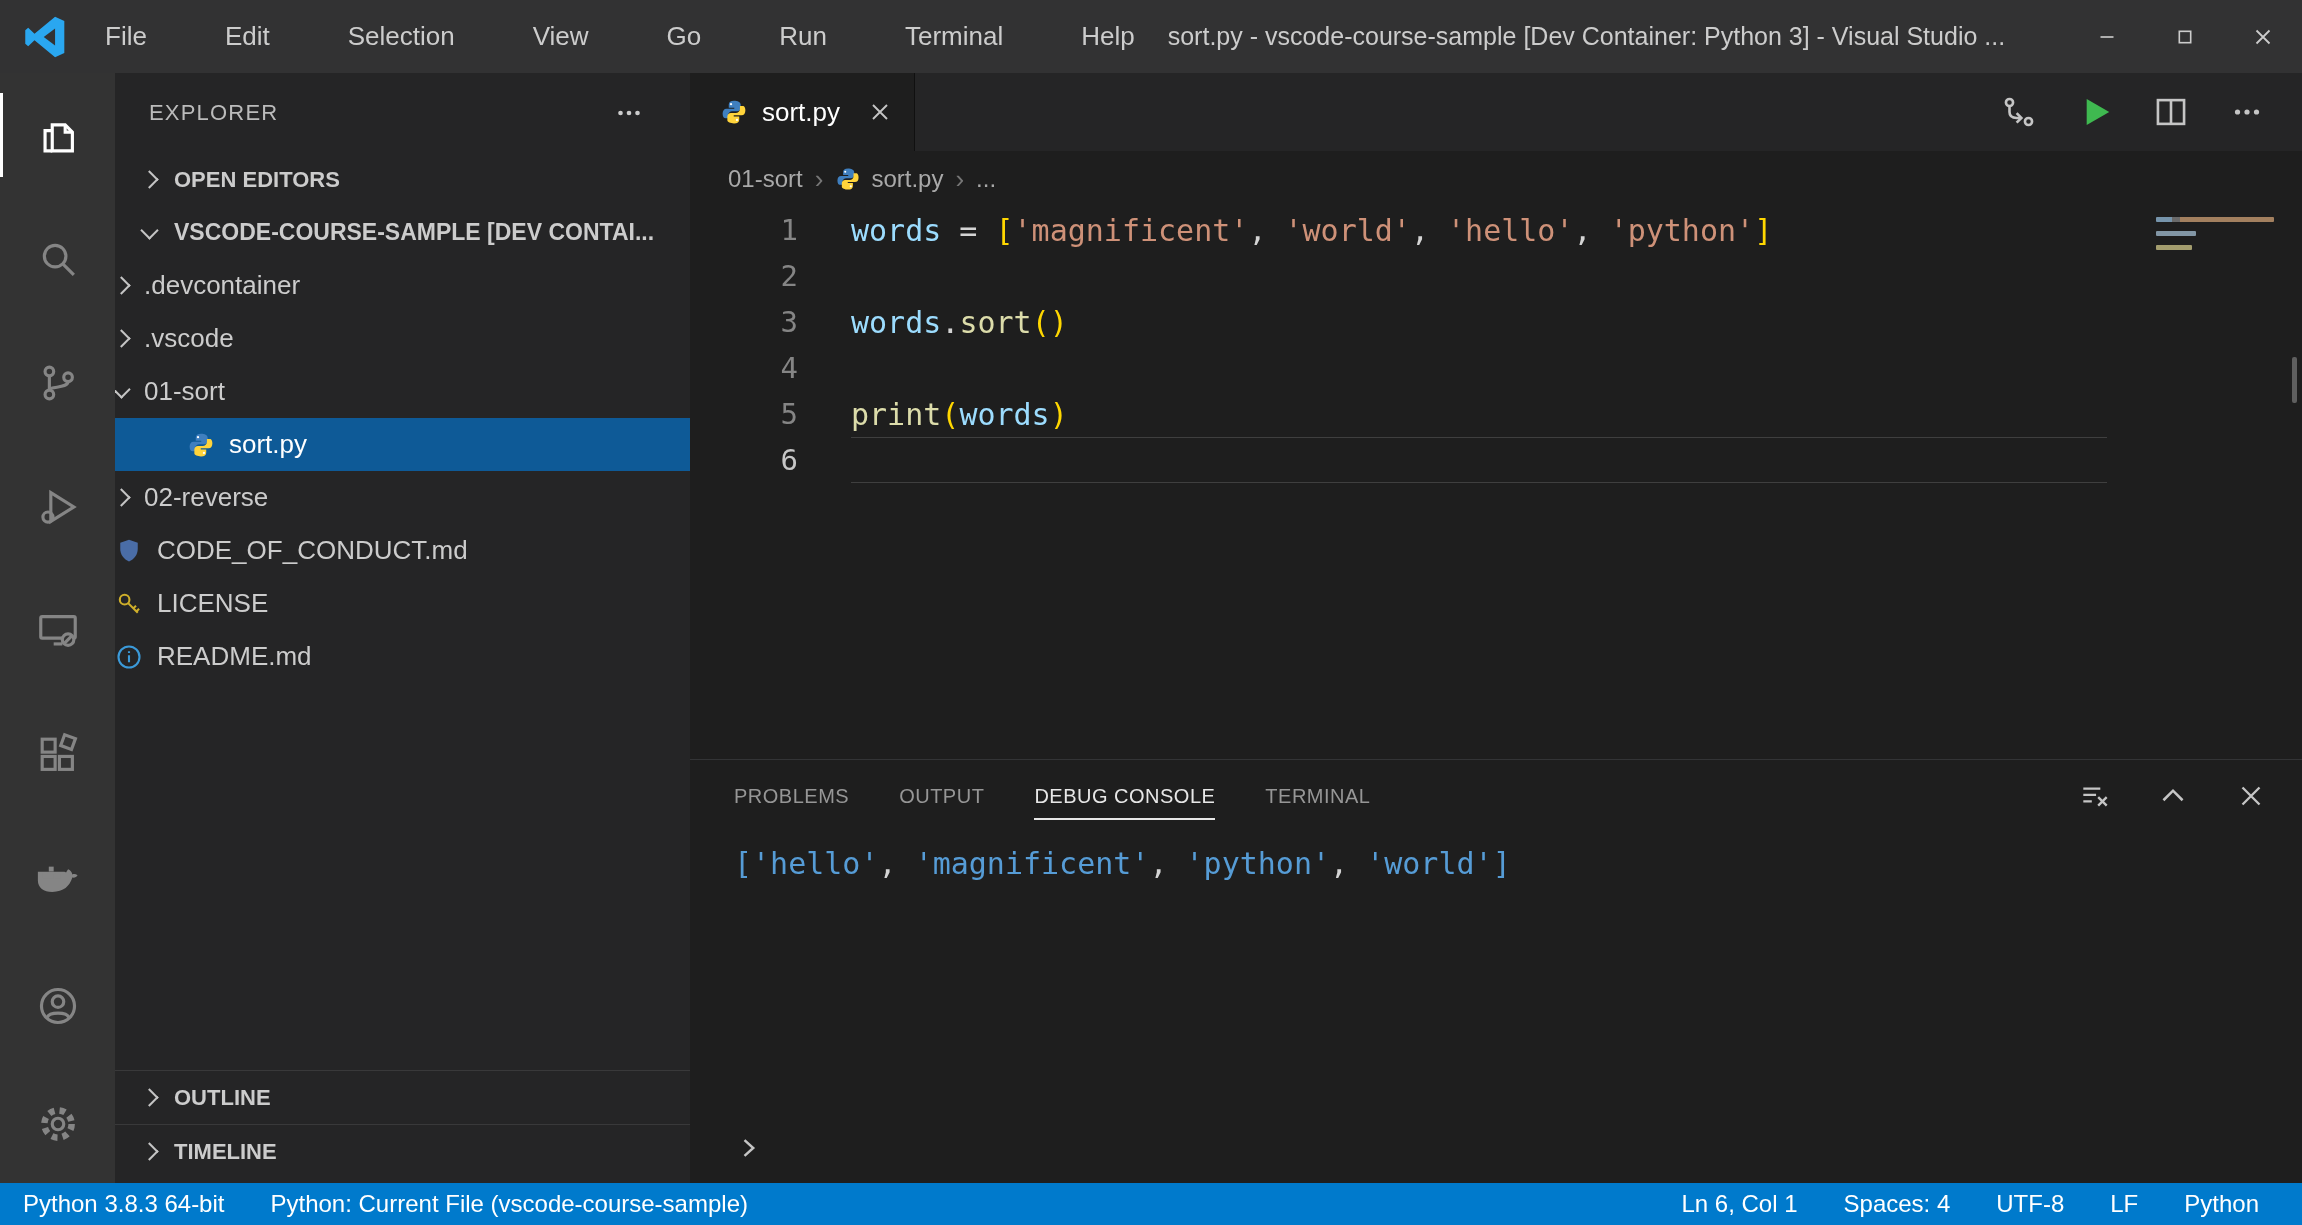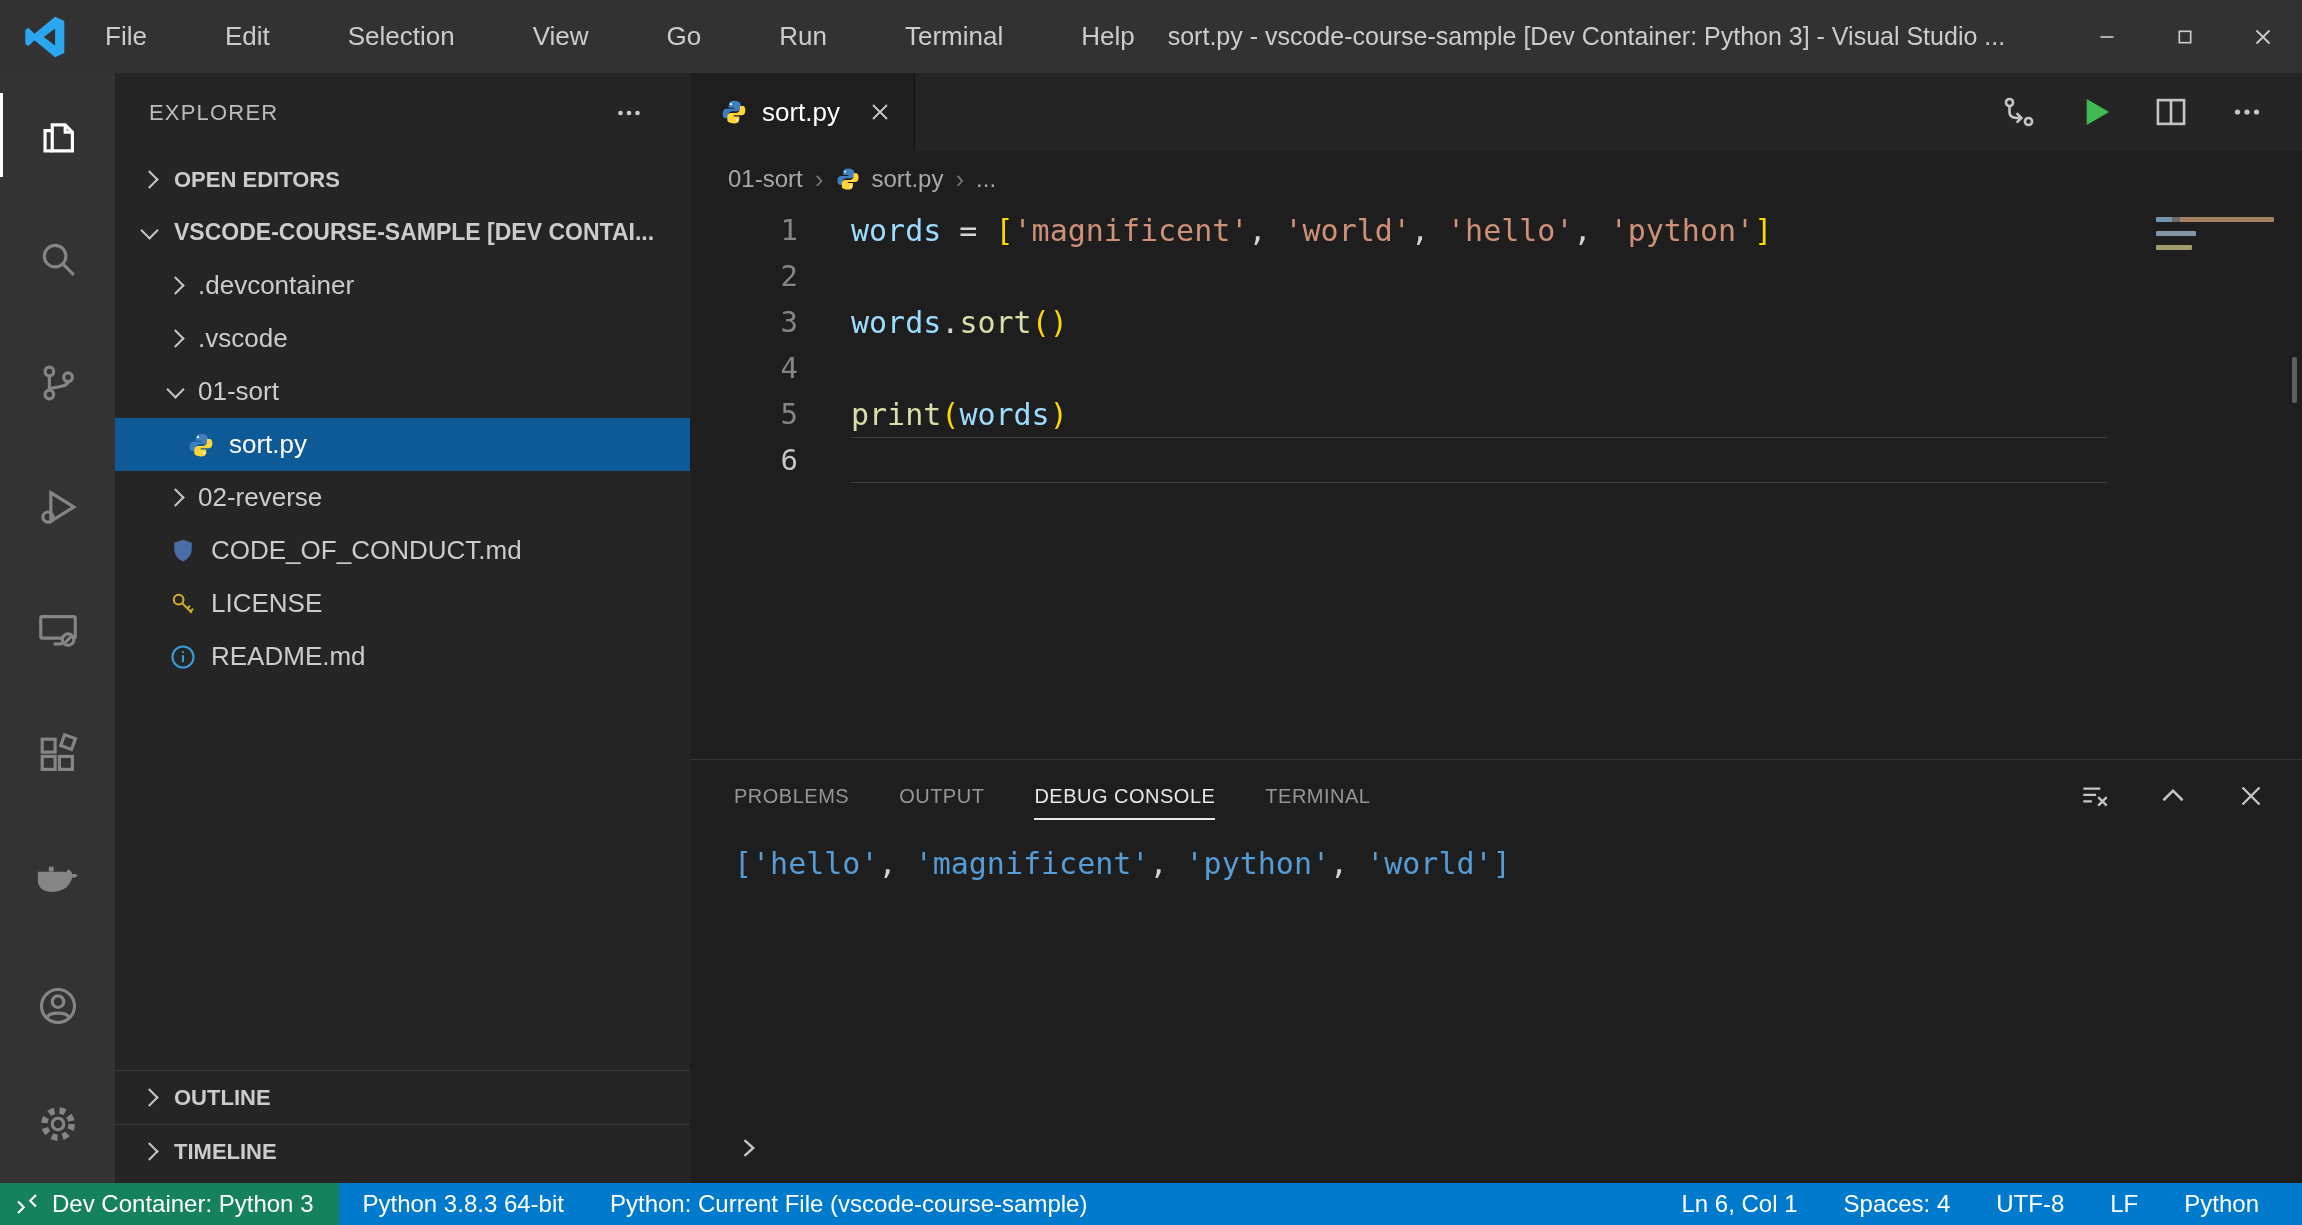--- a/index.html
+++ b/index.html
@@ -35,21 +35,21 @@
   .sidebar-header{height:80px;display:flex;align-items:center;padding:0 44px 0 34px;flex:none;}
   .sidebar-title{font-size:22px;letter-spacing:1.2px;color:#bbbbbb;}
   .sidebar-actions{margin-left:auto;width:34px;height:34px;color:#cccccc;}
   .section-row{height:53px;display:flex;align-items:center;font-weight:700;font-size:22px;color:#cccccc;
     padding-left:28px;white-space:nowrap;overflow:hidden;}
   .section-row.root{font-size:23px;}
   .chev{width:11px;height:11px;border-right:2px solid #c5c5c5;border-bottom:2px solid #c5c5c5;
     transform:rotate(-45deg);flex:none;margin-right:18px;}
   .chev.down{transform:rotate(45deg);margin-top:-4px;}
   .tree-row{height:53px;display:flex;align-items:center;font-size:26px;color:#cccccc;white-space:nowrap;overflow:hidden;}
-  .tree-row.lvl1{padding-left:54px;}
+  .tree-row.lvl1{}
   .tree-row.lvl2{padding-left:72px;}
   .tree-row.selected{background:var(--selection-bg,#0e5a97);color:#ffffff;}
   .tree-row .chev{margin-right:16px;}
   .file-icon{width:28px;height:28px;margin-right:14px;}
   .bottom-sections{margin-top:auto;padding-bottom:5px;}
   .bottom-sections .section-row{border-top:1px solid rgba(204,204,204,0.12);}
 
   
   .editor-col{flex:1;display:flex;flex-direction:column;min-width:0;background:var(--editor-bg,#1e1e1e);}
   .tabbar{height:78px;background:#252526;display:flex;align-items:stretch;flex:none;}
@@ -442,29 +442,20 @@
                   <path d="M12 7l10 9-10 9"></path>
                 </svg>
               </span>
           </div>
         </div>
       </div>
     </div>
   </div>
 
   <div class="statusbar">
-    <div class="sb-remote">
-      <span data-icon="remote">
-          <svg viewBox="0 0 32 32" fill="none" stroke="currentColor" stroke-width="2.6">
-            <path d="M5 13l7 7-7 7"></path>
-            <path d="M27 5l-7 7 7 7"></path>
-          </svg>
-        </span>
-      <span>Dev Container: Python 3</span>
-    </div>
     <div class="sb-left" id="sb-left">
         <div class="sb-item">
           <span>Python 3.8.3 64-bit</span>
         </div>
         <div class="sb-item">
           <span><svg viewBox="0 0 32 32" fill="none" stroke="currentColor" stroke-width="2.2">
               <path d="M9 5v22l19-11z"></path>
             </svg></span>
           <span>Python: Current File (vscode-course-sample)</span>
         </div>

